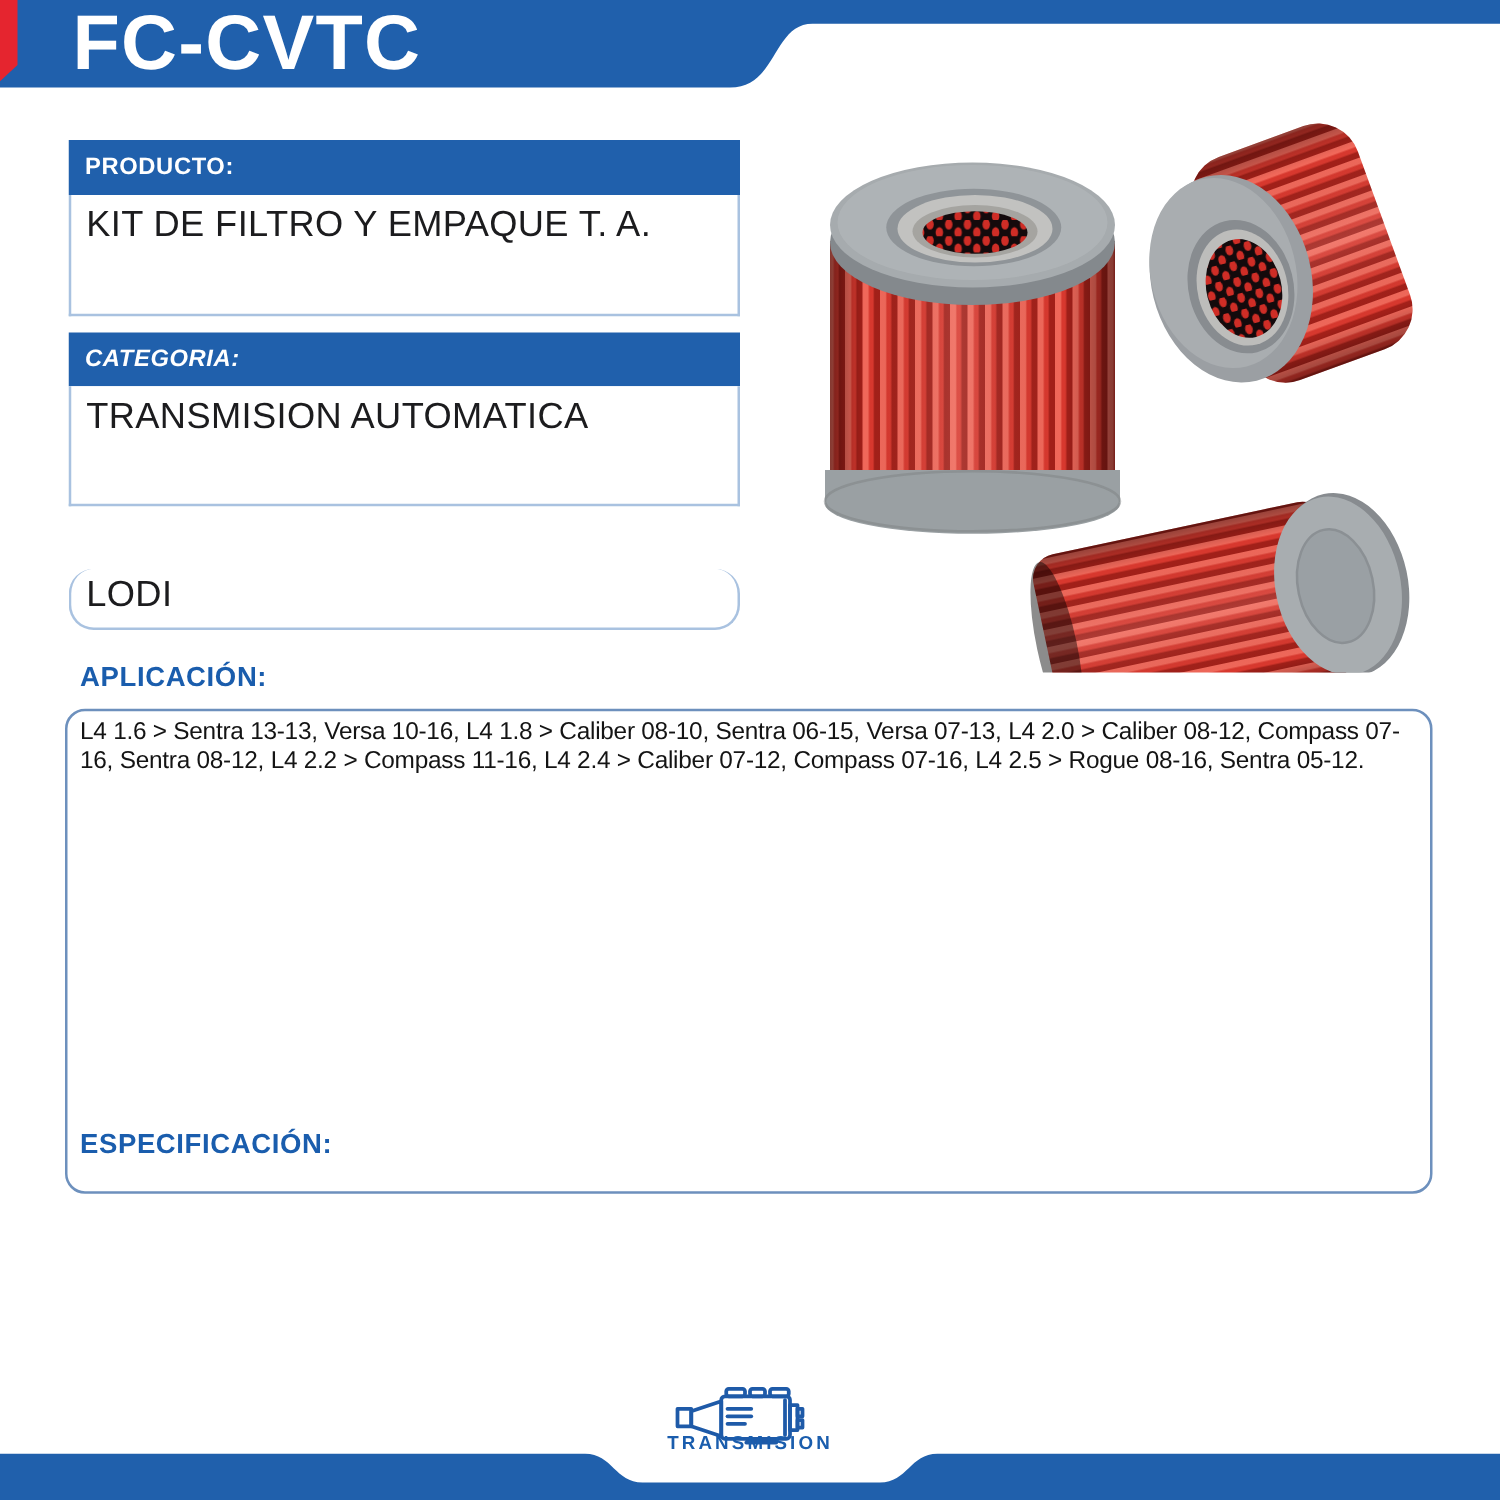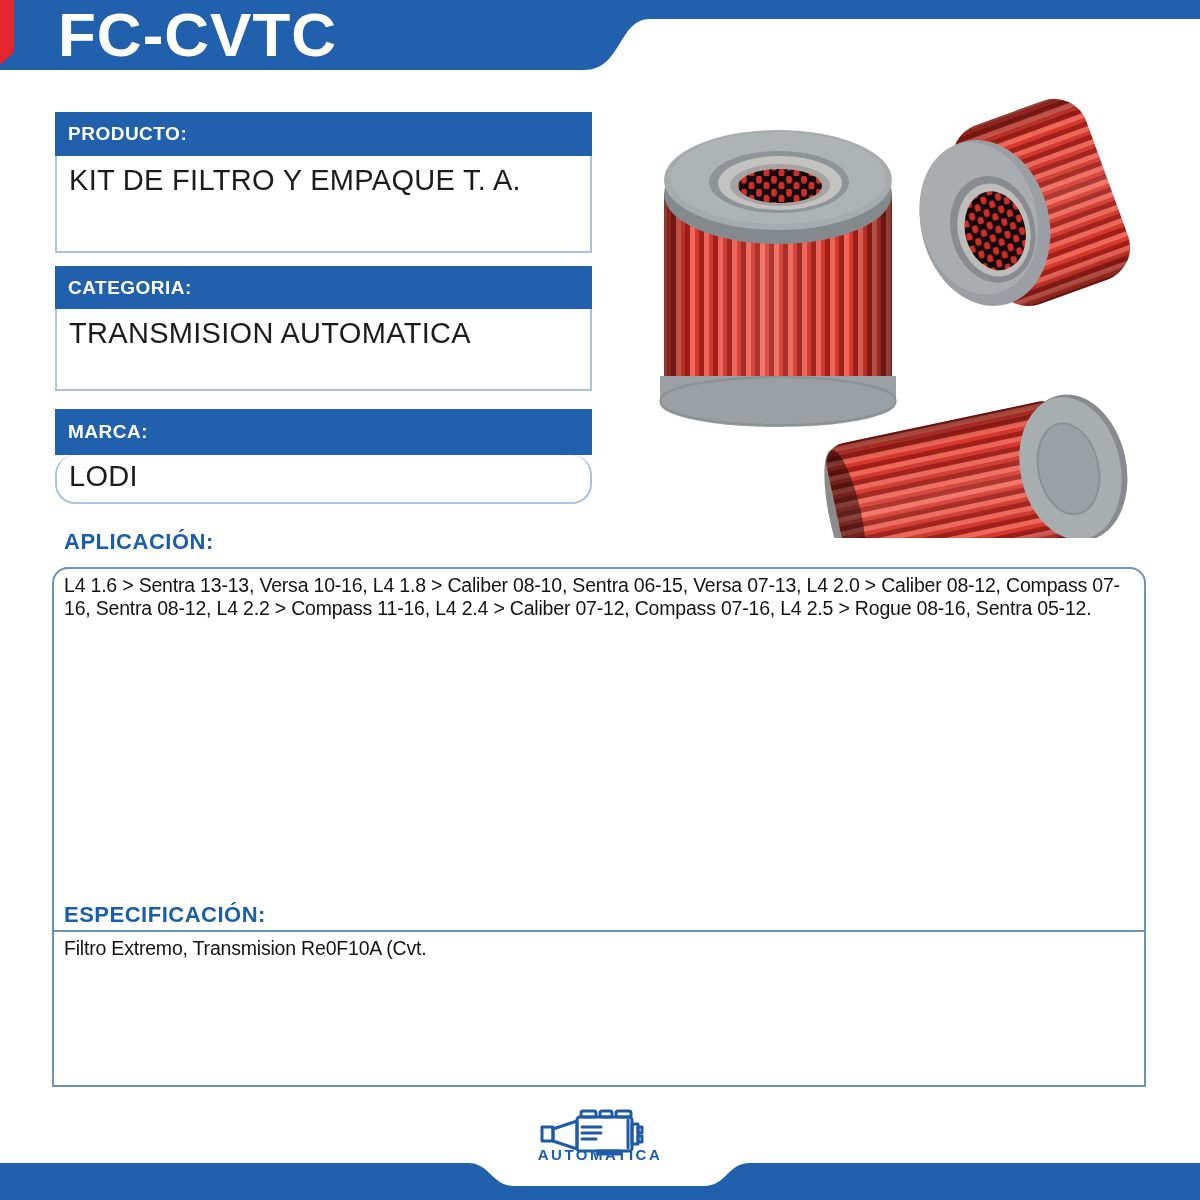--- a/index.html
+++ b/index.html
@@ -19,22 +19,22 @@
     font-weight:bold;font-size:19px;box-sizing:border-box;padding-left:13px;
     display:flex;align-items:center;letter-spacing:0.5px;
   }
   .info-box{
     position:absolute;left:55px;width:537px;background:#ffffff;
     border:2px solid #a9c2e0;border-top:none;box-sizing:border-box;
     padding:8px 12px;color:#1c1c1e;font-size:29px;letter-spacing:0.3px;
   }
   .lbl-producto{top:112px;height:44px;}
   .box-producto{top:156px;height:97px;}
-  .lbl-categoria{top:266px;height:43px;}
-  .box-categoria{top:309px;height:82px;}
+  .lbl-categoria{top:266px;height:43px;font-style:italic;}
+  .box-categoria{top:309px;height:96px;}
   .lbl-marca{top:409px;height:46px;}
   .box-marca{top:455px;height:49px;padding-top:5px;border-radius:20px;}
   
   .photo-svg{position:absolute;left:620px;top:98px;}
   
   .section-heading{
     position:absolute;left:64px;color:#1a5dad;font-size:22px;font-weight:bold;letter-spacing:0.5px;
   }
   .heading-app{top:529px;}
   .heading-spec{top:892px;margin-top:10px;}
@@ -63,21 +63,20 @@
     <path d="M0 0 H14 V52 L0 65 Z" fill="#e5252f"></path>
   </svg>
   <div class="page-title">FC-CVTC</div>
 
   <div class="info-label lbl-producto">PRODUCTO:</div>
   <div class="info-box box-producto">KIT DE FILTRO Y EMPAQUE T. A.</div>
 
   <div class="info-label lbl-categoria">CATEGORIA:</div>
   <div class="info-box box-categoria">TRANSMISION AUTOMATICA</div>
 
-  <div class="info-label lbl-marca">MARCA:</div>
   <div class="info-box box-marca">LODI</div>
 
   <svg class="photo-svg" width="560" height="440" viewBox="0 0 560 440">
     <defs>
       <pattern id="pleatV" width="14" height="20" patternUnits="userSpaceOnUse">
         <rect width="14" height="20" fill="#d8382e"></rect>
         <rect width="5" height="20" fill="#f0685a"></rect>
         <rect x="9" width="5" height="20" fill="#a32019"></rect>
       </pattern>
       <pattern id="pleatH" width="14" height="20" patternUnits="userSpaceOnUse" patternTransform="rotate(90)">
@@ -147,38 +146,35 @@
       <ellipse cx="116" cy="0" rx="30" ry="46" fill="none" stroke="#8b9094" stroke-width="2"></ellipse>
     </g>
   </svg>
 
   <div class="section-heading heading-app">APLICACIÓN:</div>
   <div class="big-box box-app">
     <span>L4 1.6 &gt; Sentra 13-13, Versa 10-16, L4 1.8 &gt; Caliber 08-10, Sentra 06-15, Versa 07-13, L4 2.0 &gt; Caliber 08-12, Compass 07-16, Sentra 08-12, L4 2.2 &gt; Compass 11-16, L4 2.4 &gt; Caliber 07-12, Compass 07-16, L4 2.5 &gt; Rogue 08-16, Sentra 05-12.</span>
   </div>
 
   <div class="section-heading heading-spec">ESPECIFICACIÓN:</div>
-  <div class="big-box box-spec">
-    <span>Filtro Extremo, Transmision Re0F10A (Cvt.</span>
-  </div>
 
   <svg class="trans-icon-svg" width="130" height="58" viewBox="0 0 130 58" fill="none" stroke="#1e5aa8" stroke-width="3" stroke-linejoin="round" stroke-linecap="round">
     <rect x="7" y="27" width="11" height="14"></rect>
     <path d="M18 29 L42 21 L42 49 L18 41 Z"></path>
     <rect x="42" y="17" width="55" height="34" rx="3"></rect>
     <rect x="46" y="11" width="15" height="6" rx="2"></rect>
     <rect x="65" y="11" width="12" height="6" rx="2"></rect>
     <rect x="81" y="11" width="15" height="6" rx="2"></rect>
     <line x1="47" y1="27" x2="66" y2="27"></line>
     <line x1="47" y1="33" x2="66" y2="33"></line>
     <line x1="47" y1="39" x2="61" y2="39"></line>
     <line x1="93" y1="20" x2="93" y2="48"></line>
     <rect x="97" y="24" width="6" height="20"></rect>
     <rect x="103" y="27" width="4" height="6"></rect>
     <rect x="103" y="36" width="4" height="6"></rect>
     <path d="M62 51 H86 V54 H62"></path>
   </svg>
-  <div class="footer-label">AUTOMATICA</div>
+  <div class="footer-label">TRANSMISION</div>
   <svg class="footer-svg" width="1200" height="40" viewBox="0 0 1200 40">
     <path d="M0 3 H468 C490 3 492 26 514 26 H704 C726 26 728 3 750 3 H1200 V40 H0 Z" fill="#2060ac"></path>
   </svg>
 
 </div>
 
 </body></html>

